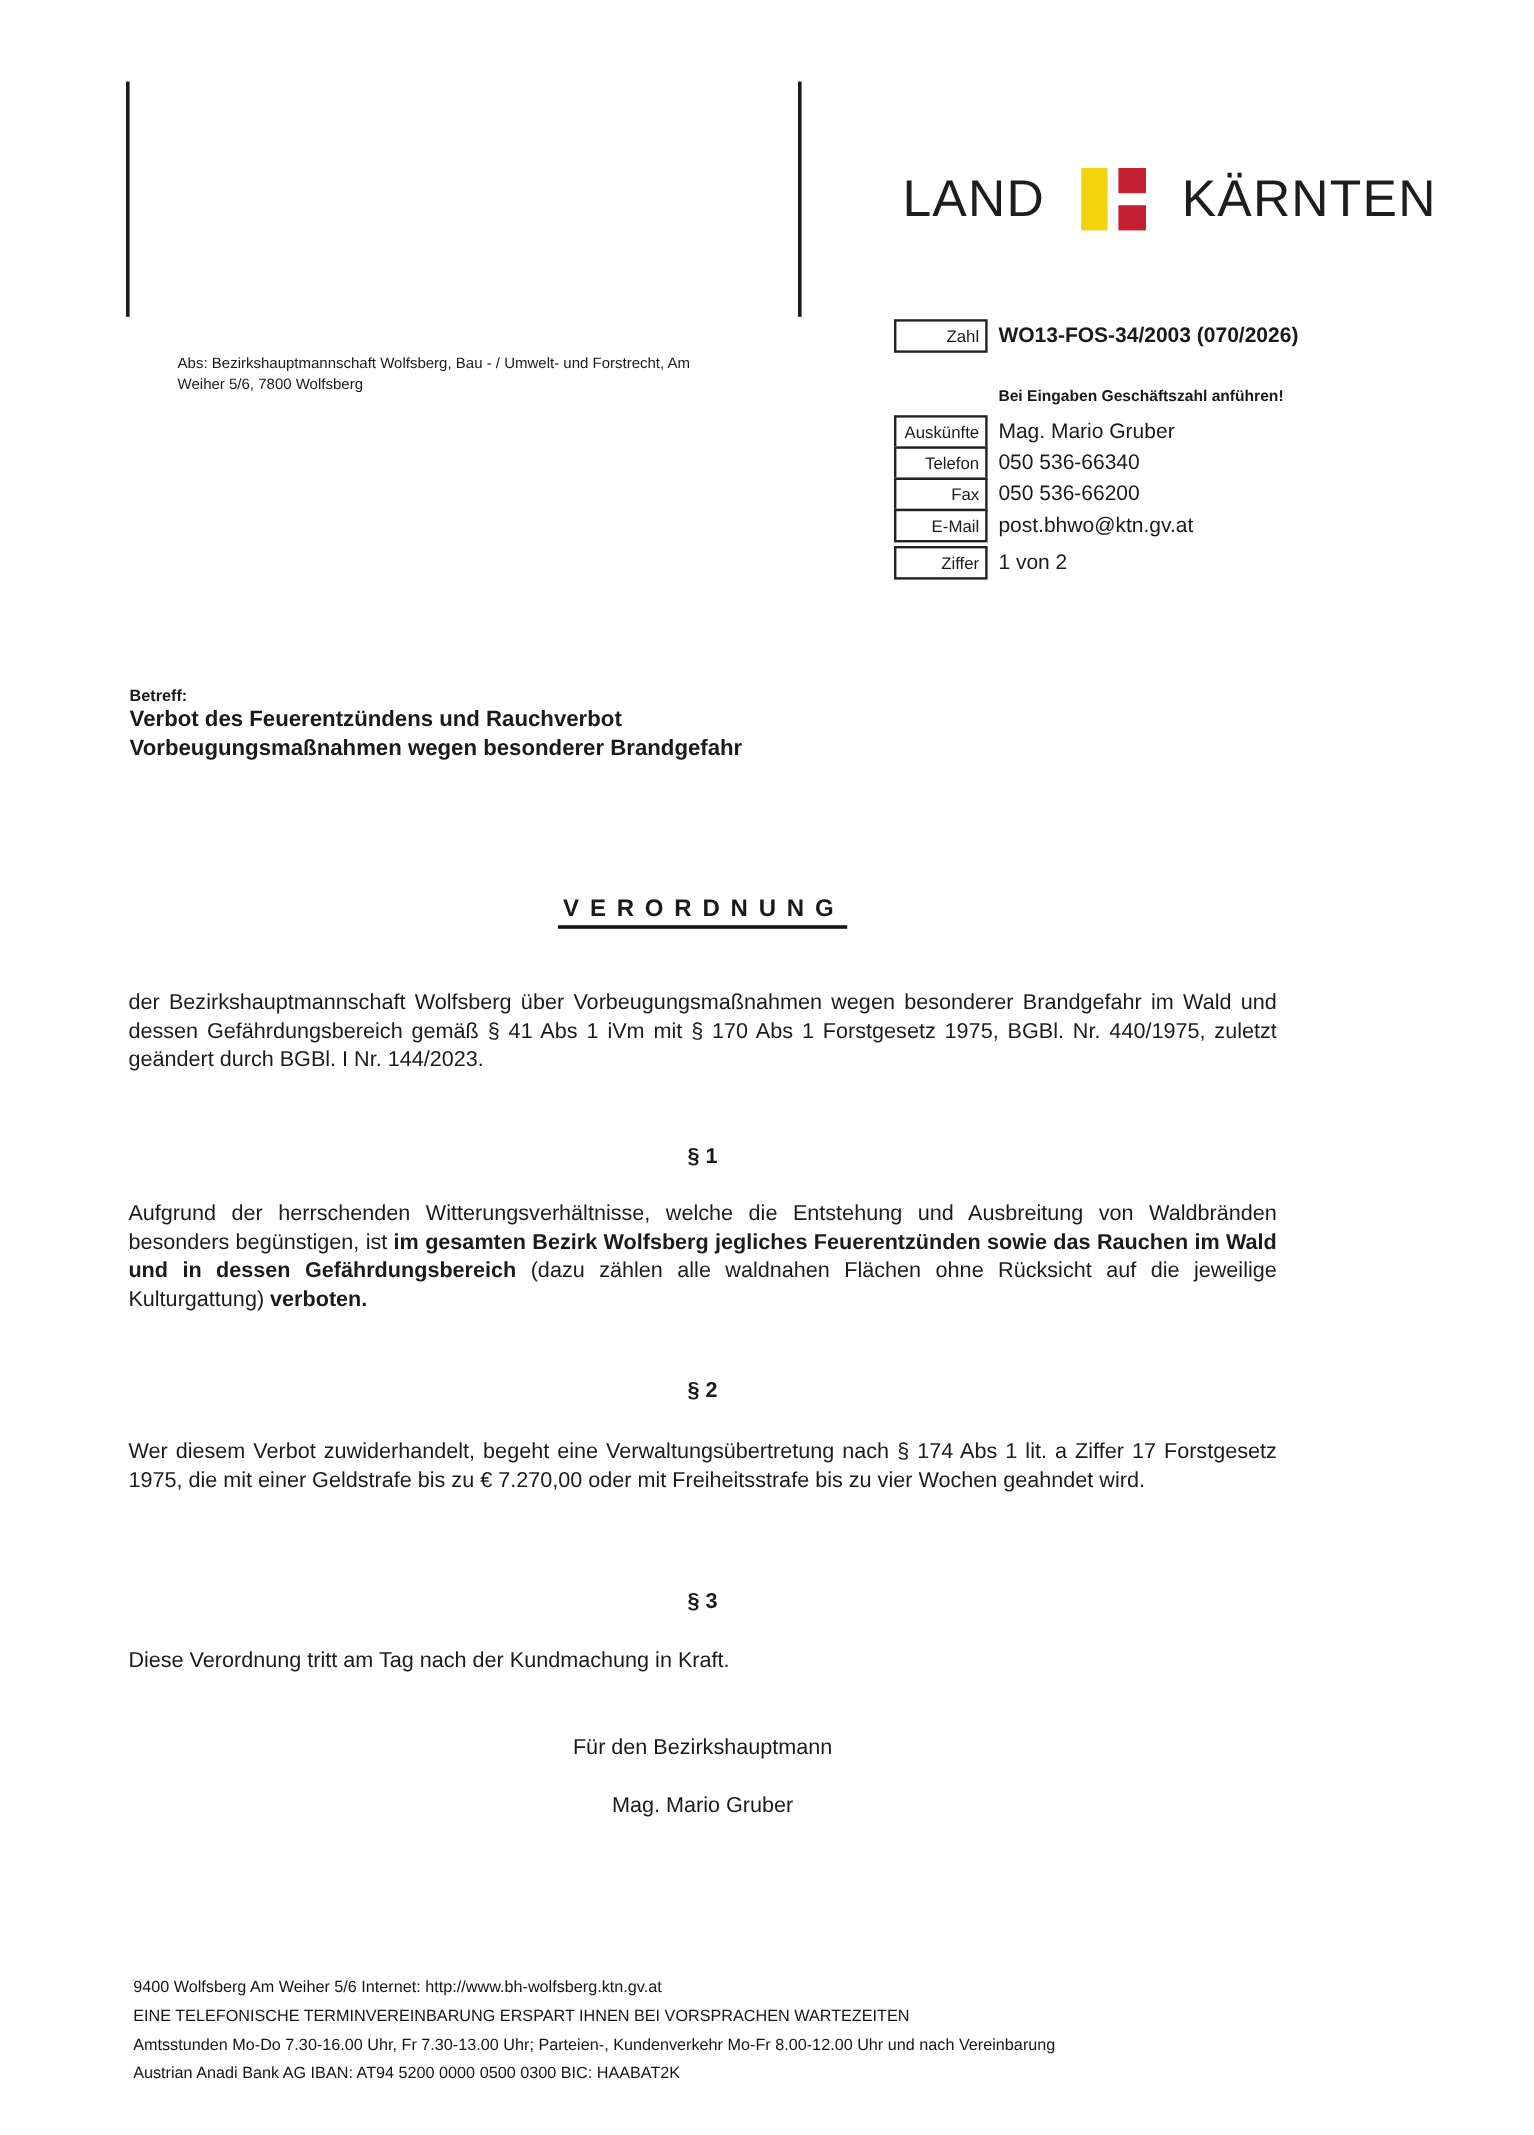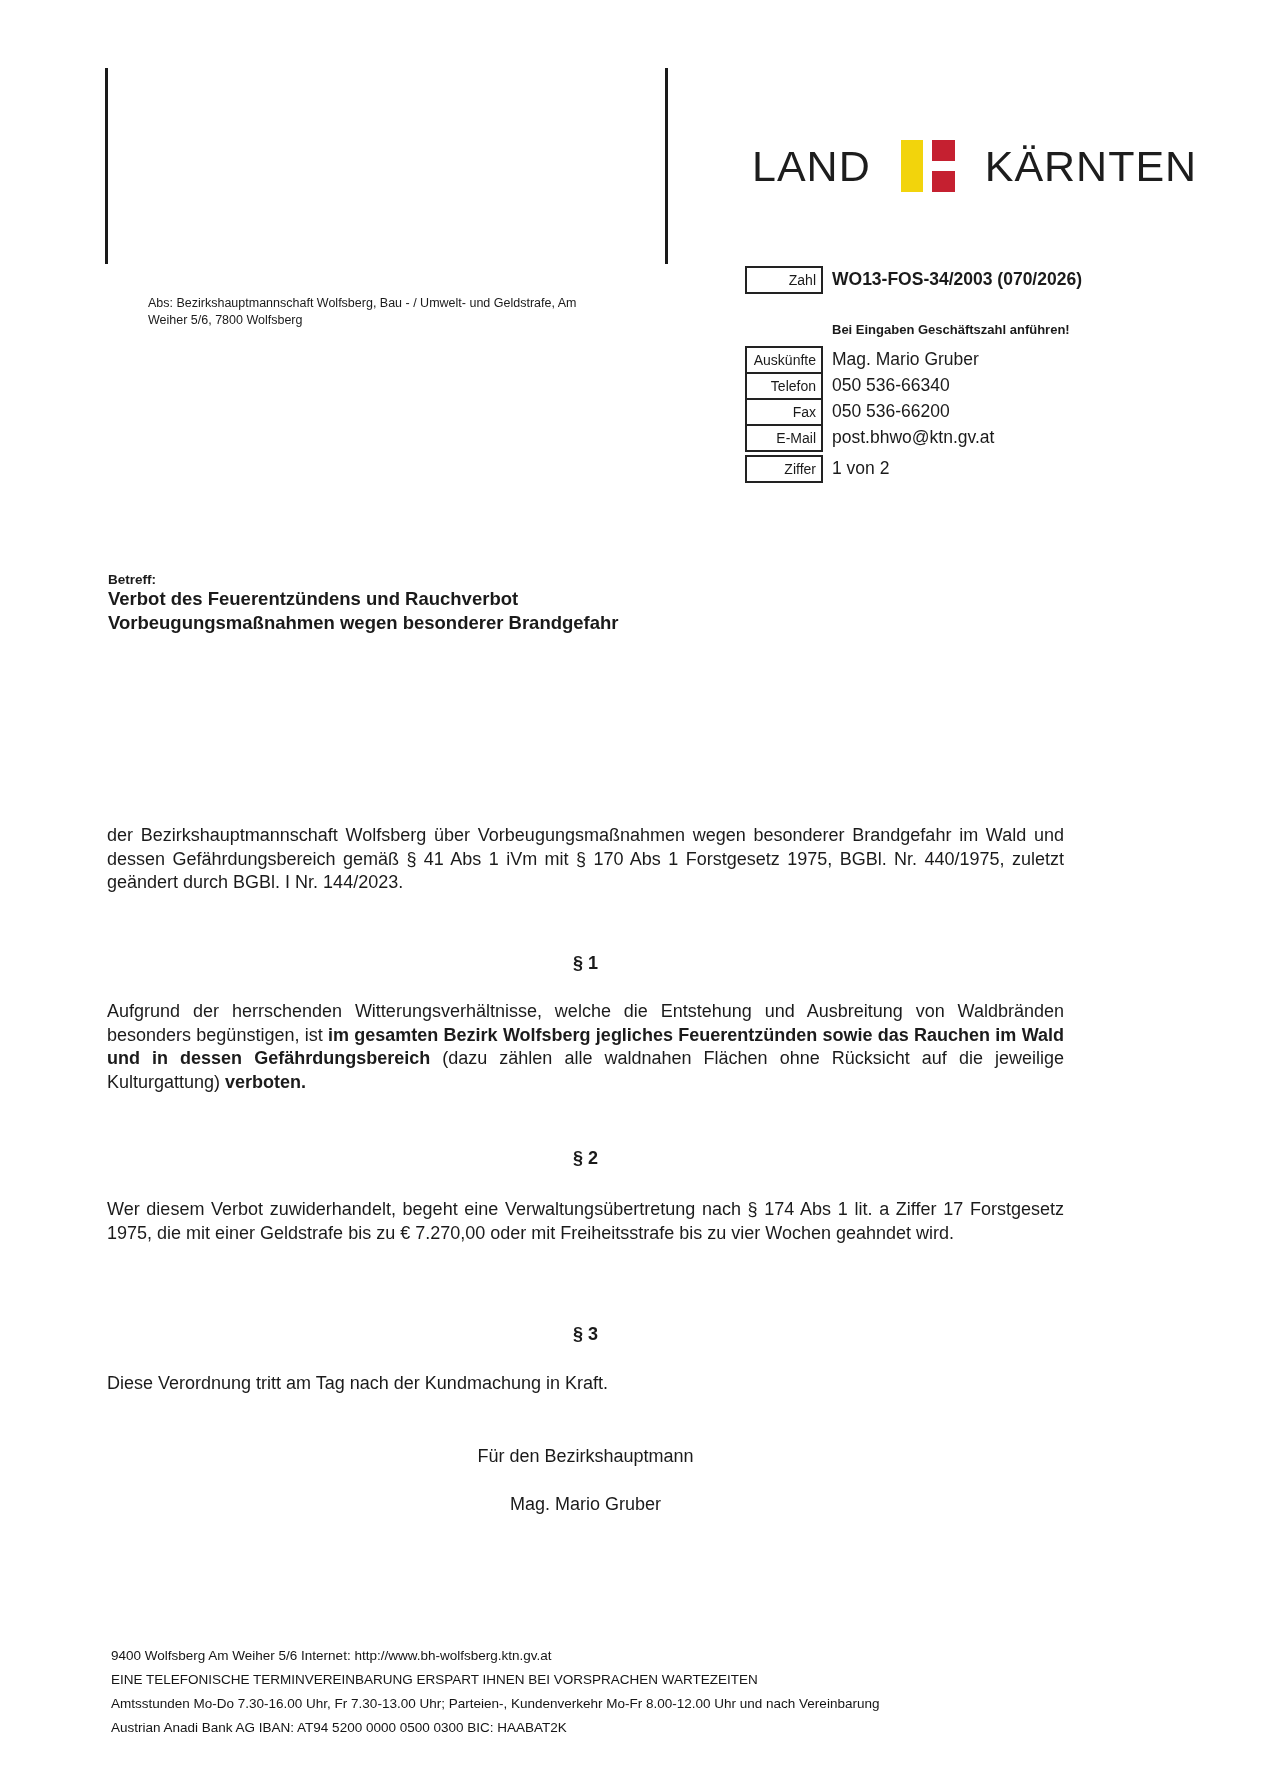--- a/index.html
+++ b/index.html
@@ -86,21 +86,21 @@
       <span class="flag-yellow" style="background: rgb(242, 212, 12);"></span>
       <span class="flag-reds">
         <span class="flag-red" style="background: rgb(197, 32, 48);"></span>
         <span class="flag-red" style="background: rgb(197, 32, 48);"></span>
       </span>
     </span>
     <span class="logo-word">KÄRNTEN</span>
   </div>
 
   <div class="sender">
-    <div>Abs: Bezirkshauptmannschaft Wolfsberg, Bau - / Umwelt- und Geldstrafe, Am</div>
+    <div>Abs: Bezirkshauptmannschaft Wolfsberg, Bau - / Umwelt- und Forstrecht, Am</div>
     <div>Weiher 5/6, 7800 Wolfsberg</div>
   </div>
 
   <div class="meta meta-group-1">
     <div class="meta-row">
       <div class="meta-label">Zahl</div>
       <div class="meta-value bold">WO13-FOS-34/2003 (070/2026)</div>
     </div>
   </div>
   <div class="meta-note">Bei Eingaben Geschäftszahl anführen!</div>
@@ -130,20 +130,23 @@
       <div class="meta-value">1 von 2</div>
     </div>
   </div>
 
   <div class="subject">
     <div class="subject-label">Betreff:</div>
     <div class="subject-line">Verbot des Feuerentzündens und Rauchverbot</div>
     <div class="subject-line">Vorbeugungsmaßnahmen wegen besonderer Brandgefahr</div>
   </div>
 
+  <div class="column doc-title-wrap">
+    <span class="doc-title">VERORDNUNG</span>
+  </div>
 
   <div class="column par justify preamble">der Bezirkshauptmannschaft Wolfsberg über Vorbeugungsmaßnahmen wegen besonderer Brandgefahr im Wald und dessen Gefährdungsbereich gemäß § 41 Abs 1 iVm mit § 170 Abs 1 Forstgesetz 1975, BGBl. Nr. 440/1975, zuletzt geändert durch BGBl. I Nr. 144/2023.</div>
 
   <div class="column sec-heading s1-h">§ 1</div>
   <div class="column par justify s1-p"><span>Aufgrund der herrschenden Witterungsverhältnisse, welche die Entstehung und Ausbreitung von Waldbränden besonders begünstigen, ist </span><span class="bold">im gesamten Bezirk Wolfsberg jegliches Feuerentzünden sowie das Rauchen im Wald und in dessen Gefährdungsbereich</span><span> (dazu zählen alle waldnahen Flächen ohne Rücksicht auf die jeweilige Kulturgattung) </span><span class="bold">verboten.</span></div>
 
   <div class="column sec-heading s2-h">§ 2</div>
   <div class="column par justify s2-p">Wer diesem Verbot zuwiderhandelt, begeht eine Verwaltungsübertretung nach § 174 Abs 1 lit. a Ziffer 17 Forstgesetz 1975, die mit einer Geldstrafe bis zu € 7.270,00 oder mit Freiheitsstrafe bis zu vier Wochen geahndet wird.</div>
 
   <div class="column sec-heading s3-h">§ 3</div>

